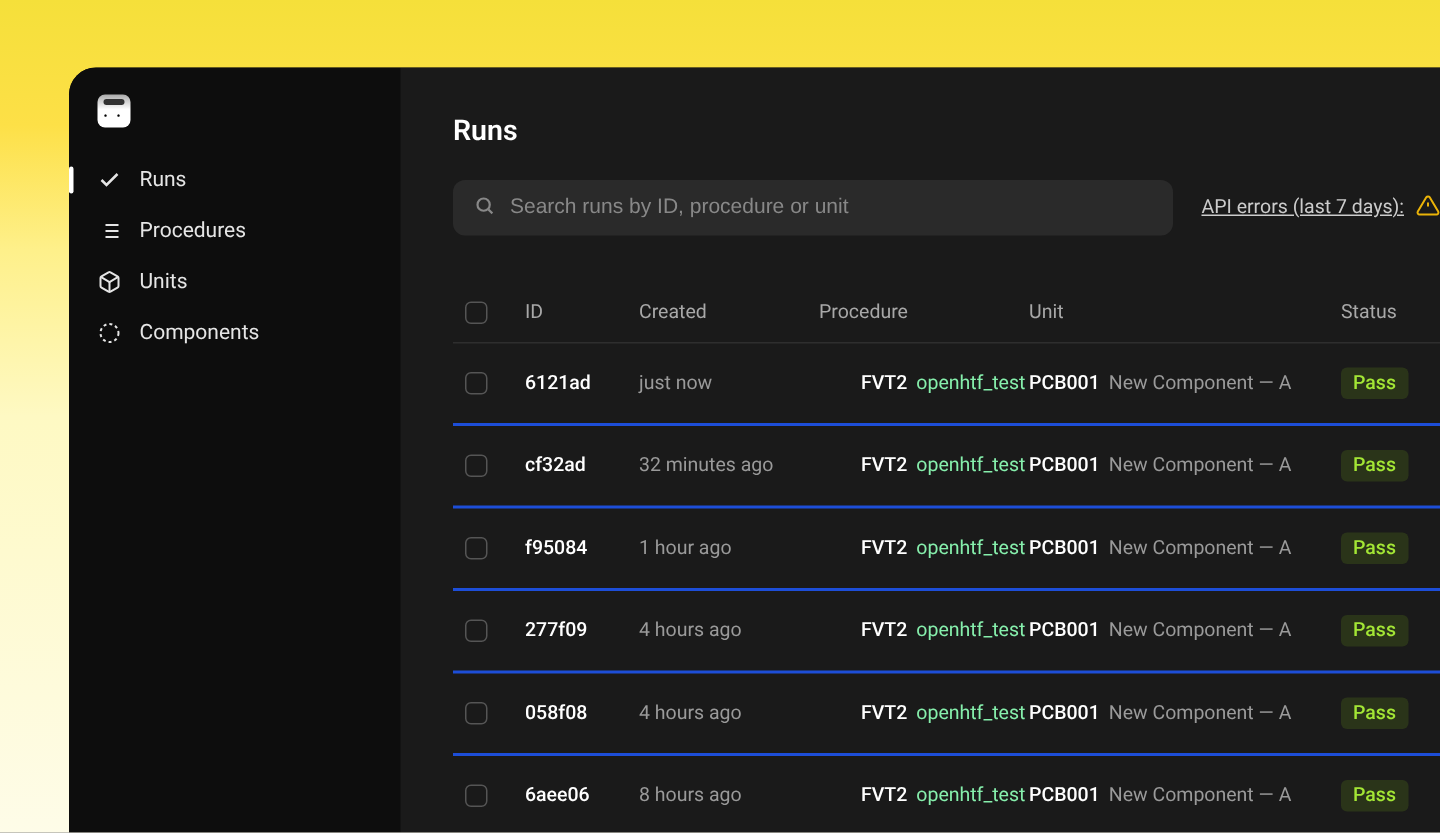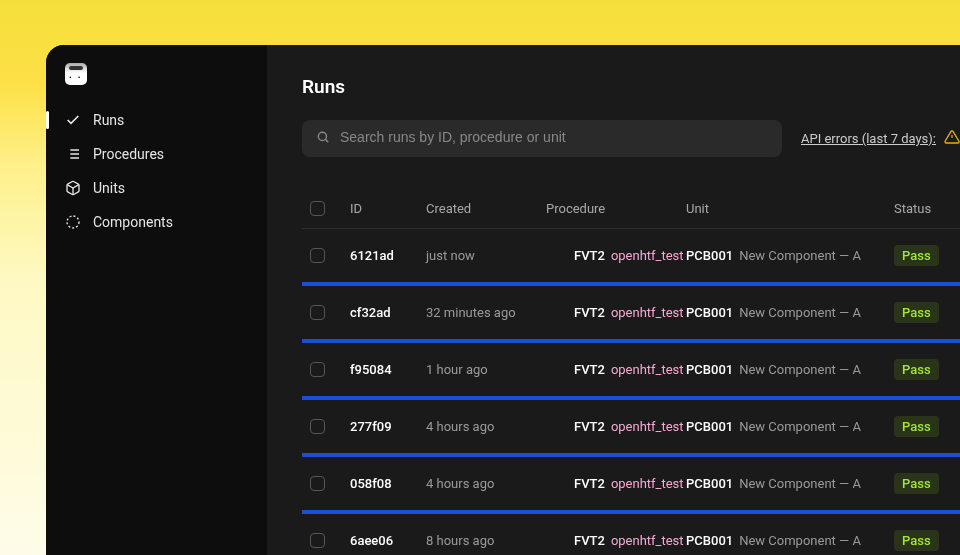--- a/index.html
+++ b/index.html
@@ -149,31 +149,31 @@
       align-items: flex-end;
       padding: 12px 0;
       color: #a0a0a0;
       font-size: 13px;
       border-bottom: 1px solid #2e2e2e;
     }
     .table-row {
       display: flex;
       align-items: center;
       padding: 16px 0;
-      border-bottom: 4px solid #1d4ed8;
+      border-bottom: 2px solid #1d4ed8;
       font-size: 13px;
     }
     .col-check { width: 48px; display: flex; align-items: center; }
     .col-id { width: 76px; color: #fff; font-weight: 500; }
     .col-created { width: 120px; color: #9a9a9a; }
     .col-proc { width: 140px; }
     .col-unit { width: 208px; }
     .col-status { flex: 1; display: flex; justify-content: flex-start; }
     .proc-code { color: #fff; font-weight: 500; padding-left: 28px; }
-    .proc-name { color: #f9a8d4; margin-left: 6px; }
+    .proc-name { color: #86efac; margin-left: 6px; }
     .unit-code { color: #fff; font-weight: 500; }
     .unit-name { color: #9a9a9a; margin-left: 6px; }
     .checkbox {
       width: 15px;
       height: 15px;
       border: 1.5px solid #555;
       border-radius: 4px;
       margin-left: 8px;
       cursor: pointer;
     }

